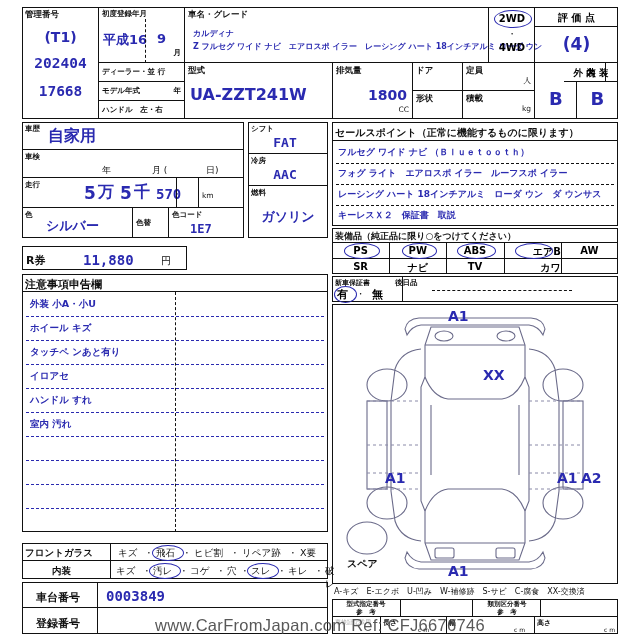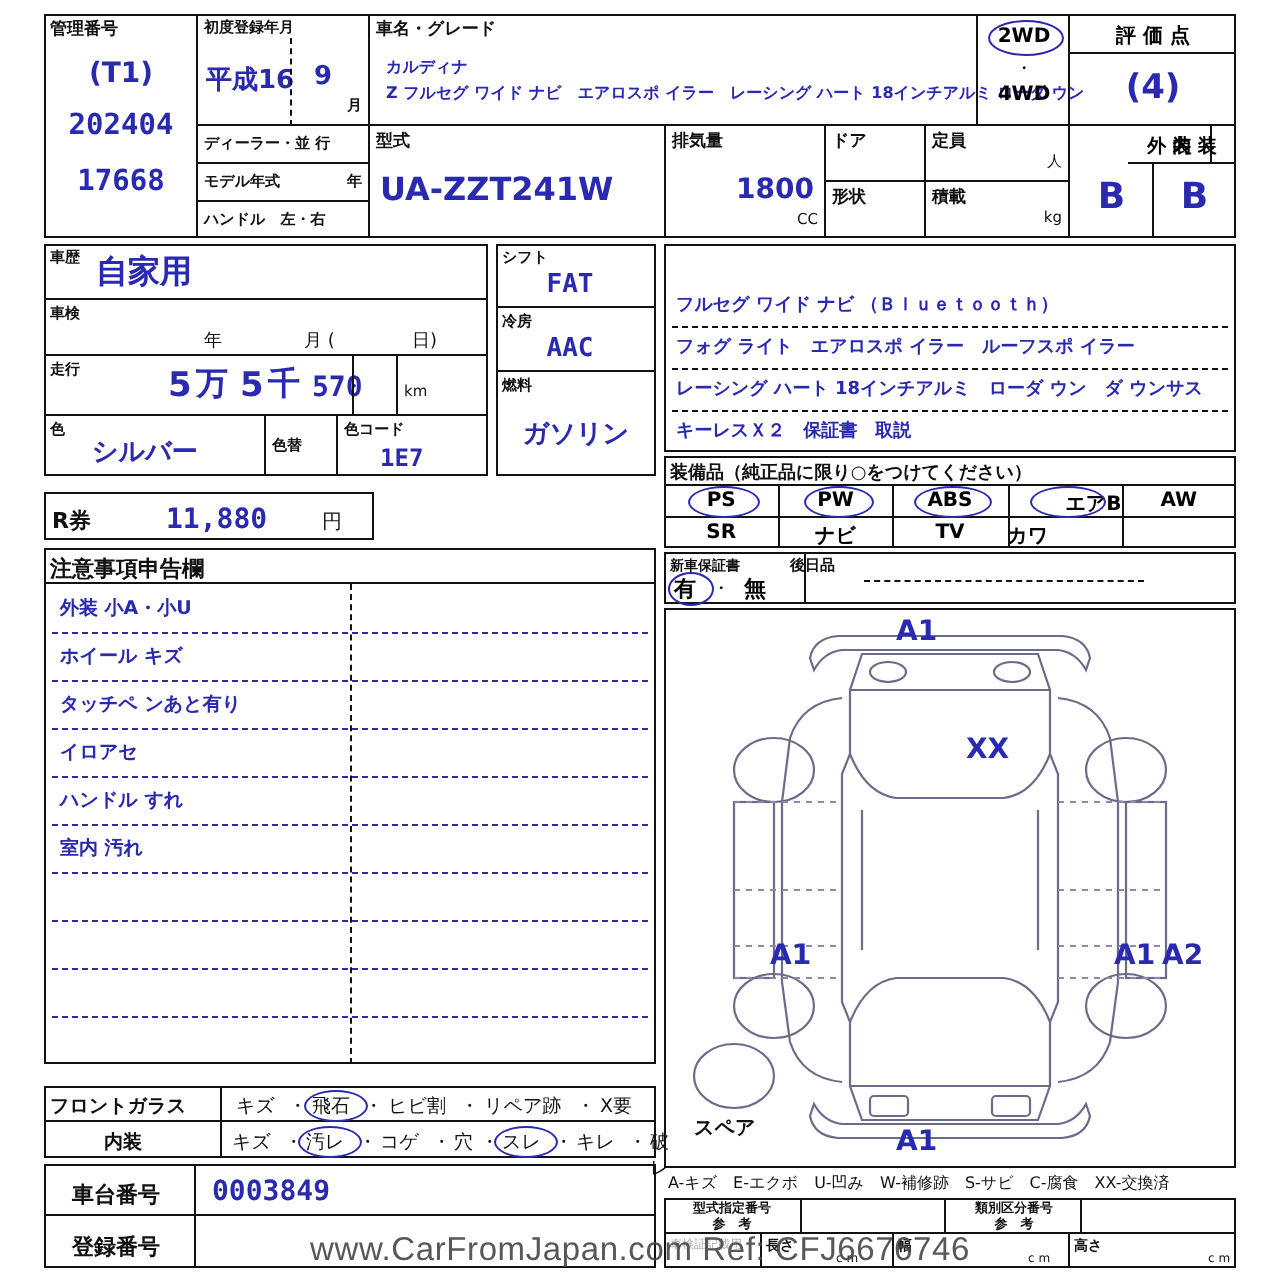--- a/index.html
+++ b/index.html
@@ -154,20 +154,23 @@
   <div class="bx" style="left:248px;top:154px;width:80px;height:32px;border-bottom:1.2px solid #111;">
     <div class="lbl sm">冷房</div>
     <div class="val mono" style="left:0;top:13px;width:74px;text-align:center;font-size:13px;">AAC</div>
   </div>
   <div class="bx" style="left:248px;top:186px;width:80px;height:52px;">
     <div class="lbl sm">燃料</div>
     <div class="val" style="left:0;top:22px;width:80px;text-align:center;font-size:13px;">ガソリン</div>
   </div>
 
   <div class="bx b" style="left:332px;top:122px;width:286px;height:104px;"></div>
+  <div class="bx" style="left:332px;top:122px;width:286px;height:19px;border-bottom:1.2px solid #111;">
+    <div class="lbl" style="top:4px;font-size:10px;">セールスポイント（正常に機能するものに限ります）</div>
+  </div>
   <div class="bx" style="left:336px;top:143px;width:278px;height:20px;">
     <div class="val" style="left:2px;top:3px;font-size:9px;">フルセグ ワイド ナビ （Ｂｌｕｅｔｏｏｔｈ）</div>
   </div>
   <div class="dash-hk" style="left:336px;top:163px;width:278px;"></div>
   <div class="bx" style="left:336px;top:164px;width:278px;height:20px;">
     <div class="val" style="left:2px;top:3px;font-size:9px;">フォグ ライト　エアロスポ イラー　ルーフスポ イラー</div>
   </div>
   <div class="dash-hk" style="left:336px;top:184px;width:278px;"></div>
   <div class="bx" style="left:336px;top:185px;width:278px;height:20px;">
     <div class="val" style="left:2px;top:3px;font-size:9px;">レーシング ハート 18インチアルミ　ローダ ウン　ダ ウンサス</div>
@@ -193,21 +196,21 @@
     <div style="position:absolute;left:228.8px;top:2px;width:57.2px;text-align:center;font-size:10px;font-weight:bold;">AW</div>
     <div class="bx" style="left:57.2px;top:0;width:0;height:16px;border-left:1px solid #111;"></div>
     <div class="bx" style="left:114.4px;top:0;width:0;height:16px;border-left:1px solid #111;"></div>
     <div class="bx" style="left:171.6px;top:0;width:0;height:16px;border-left:1px solid #111;"></div>
     <div class="bx" style="left:228.8px;top:0;width:0;height:16px;border-left:1px solid #111;"></div>
   </div>
   <div class="bx" style="left:332px;top:259px;width:286px;height:15px;">
     <div style="position:absolute;left:0;top:2px;width:57.2px;text-align:center;font-size:10px;font-weight:bold;">SR</div>
     <div style="position:absolute;left:57.2px;top:2px;width:57.2px;text-align:center;font-size:10px;font-weight:bold;">ナビ</div>
     <div style="position:absolute;left:114.4px;top:2px;width:57.2px;text-align:center;font-size:10px;font-weight:bold;">TV</div>
-    <div style="position:absolute;left:171.6px;top:2px;width:57.2px;text-align:left;font-size:10px;font-weight:bold;">カワ</div>
+    <div style="position:absolute;left:171.6px;top:2px;width:57.2px;text-align:right;font-size:10px;font-weight:bold;">カワ</div>
     <div style="position:absolute;left:228.8px;top:2px;width:57.2px;text-align:center;font-size:10px;font-weight:bold;"></div>
     <div class="bx" style="left:57.2px;top:0;width:0;height:15px;border-left:1px solid #111;"></div>
     <div class="bx" style="left:114.4px;top:0;width:0;height:15px;border-left:1px solid #111;"></div>
     <div class="bx" style="left:171.6px;top:0;width:0;height:15px;border-left:1px solid #111;"></div>
     <div class="bx" style="left:228.8px;top:0;width:0;height:15px;border-left:1px solid #111;"></div>
   </div>
 
   <div class="bx b" style="left:332px;top:276px;width:286px;height:26px;"></div>
   <div class="bx" style="left:332px;top:276px;width:71px;height:26px;border-right:1.2px solid #111;padding-left:41px;">
     <div class="lbl sm" style="font-size:7px;">新車保証書</div>

